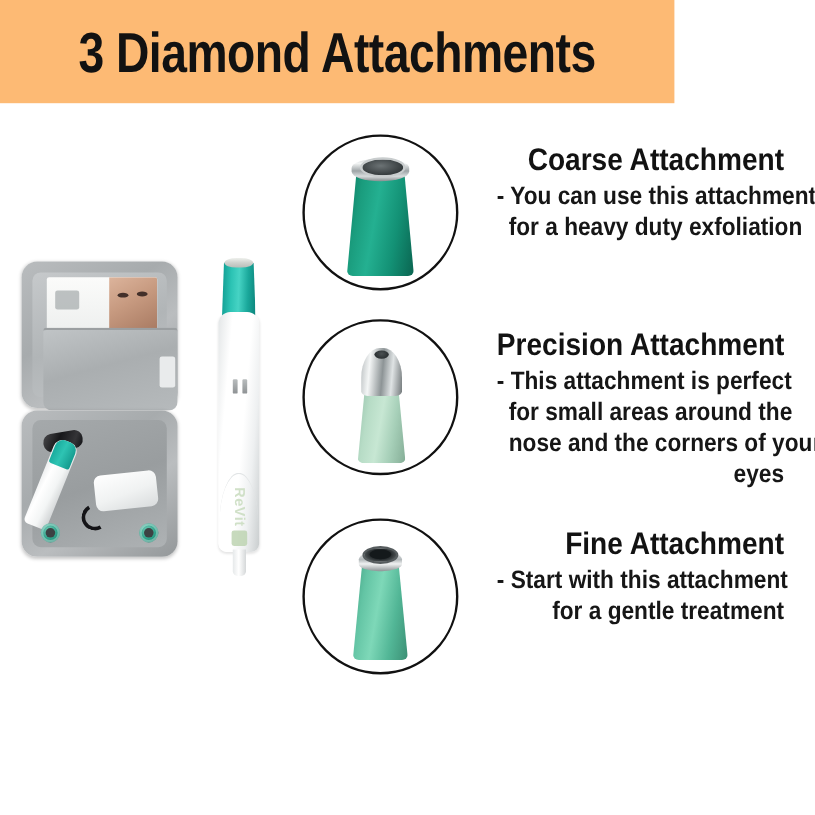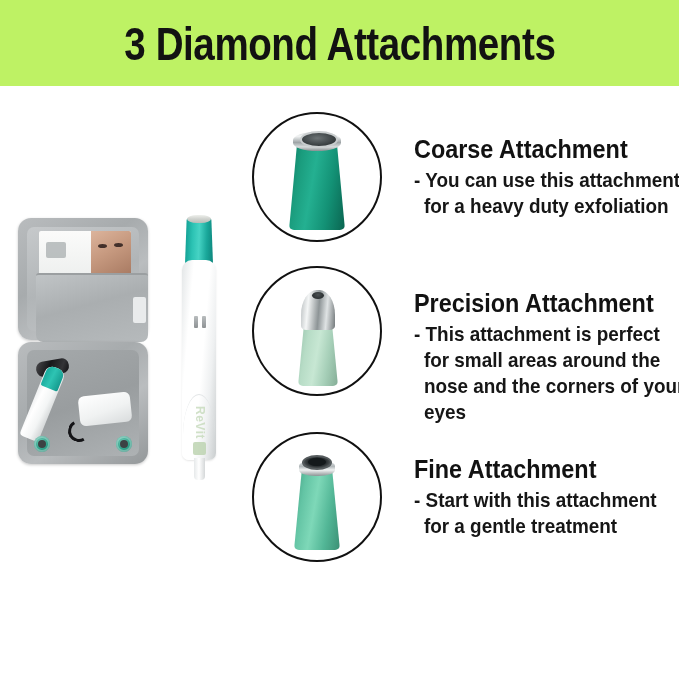--- a/index.html
+++ b/index.html
@@ -16,22 +16,22 @@
     width: 679px;
     height: 679px;
     background: #ffffff;
     overflow: hidden;
   }
 
   
   .banner {
     position: absolute;
     left: 0;
-    width: 679px;
-    background: #bef264;
+    width: 562px;
+    background: #fdba74;
     display: flex;
     align-items: center;
     justify-content: center;
   }
   #banner-top   { top: 0;   height: 86px; }
   #banner-bottom{ top: 592px; height: 87px; }
 
   .banner-text {
     font-family: "Liberation Sans Narrow", "Liberation Sans", sans-serif;
     font-weight: 700;
@@ -63,22 +63,23 @@
     border: 2.5px solid #111111;
     border-radius: 50%;
     background: #ffffff;
     overflow: hidden;
   }
   #row-precision .circle { top: 2px; }
 
   .row-text {
     position: absolute;
     left: 164px;
-    top: 24px;
+    top: 8px;
     width: 266px;
+    text-align: right;
   }
   .row-heading {
     font-family: "Liberation Sans Narrow", "Liberation Sans", sans-serif;
     font-weight: 700;
     font-size: 26px;
     line-height: 30px;
     color: #121212;
     transform: scaleX(0.9);
     transform-origin: left center;
     white-space: nowrap;

